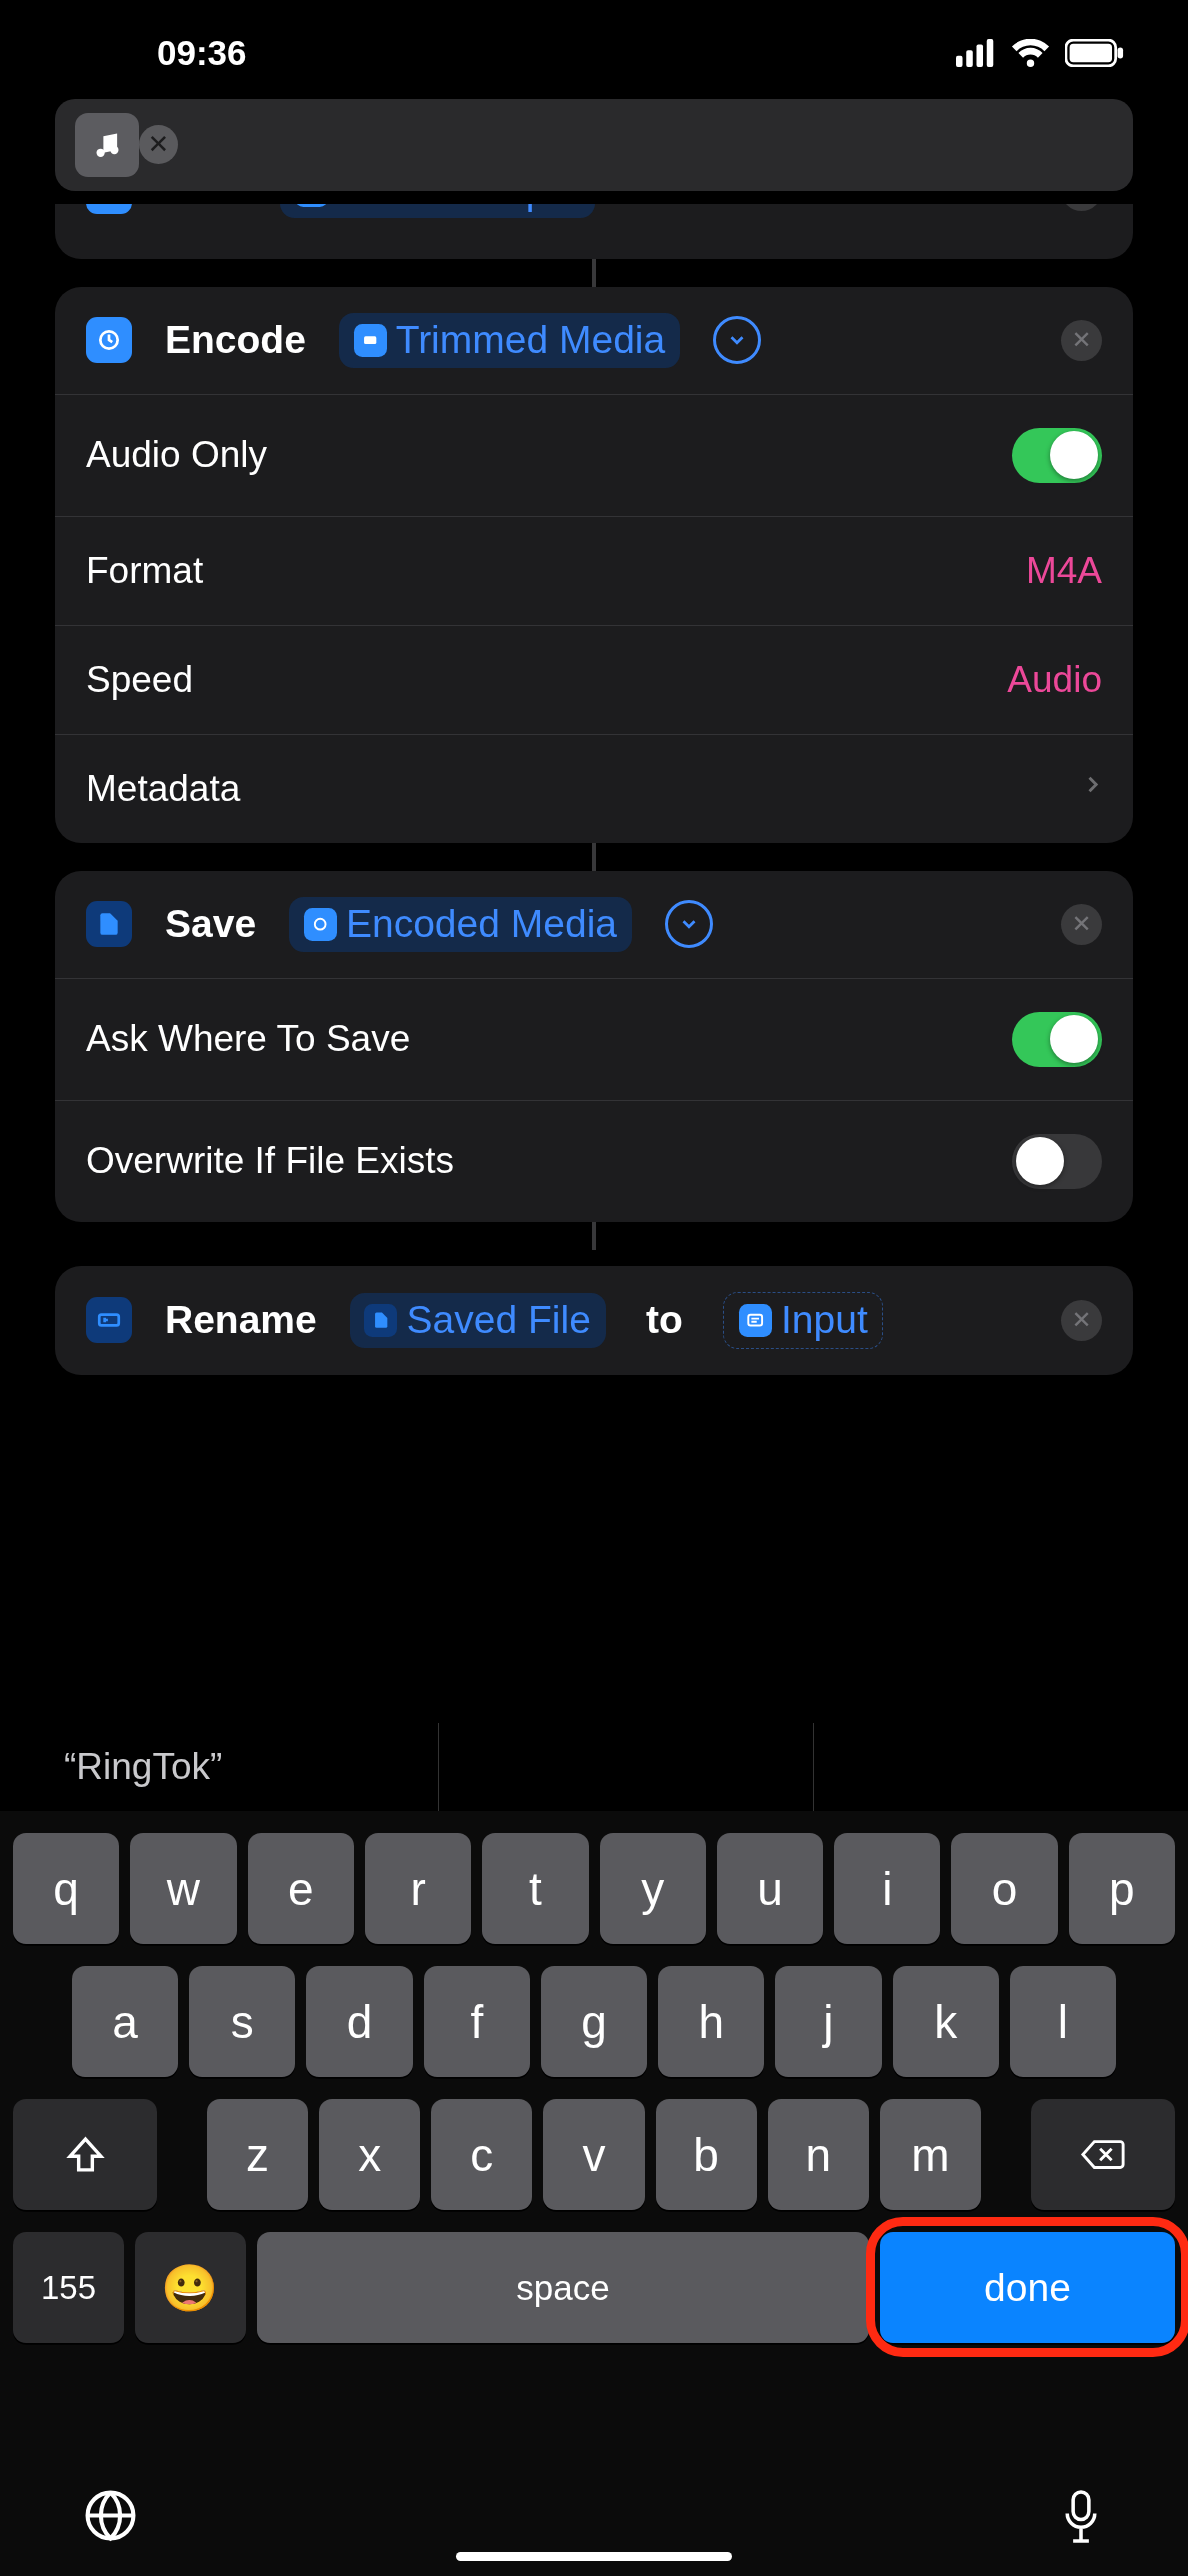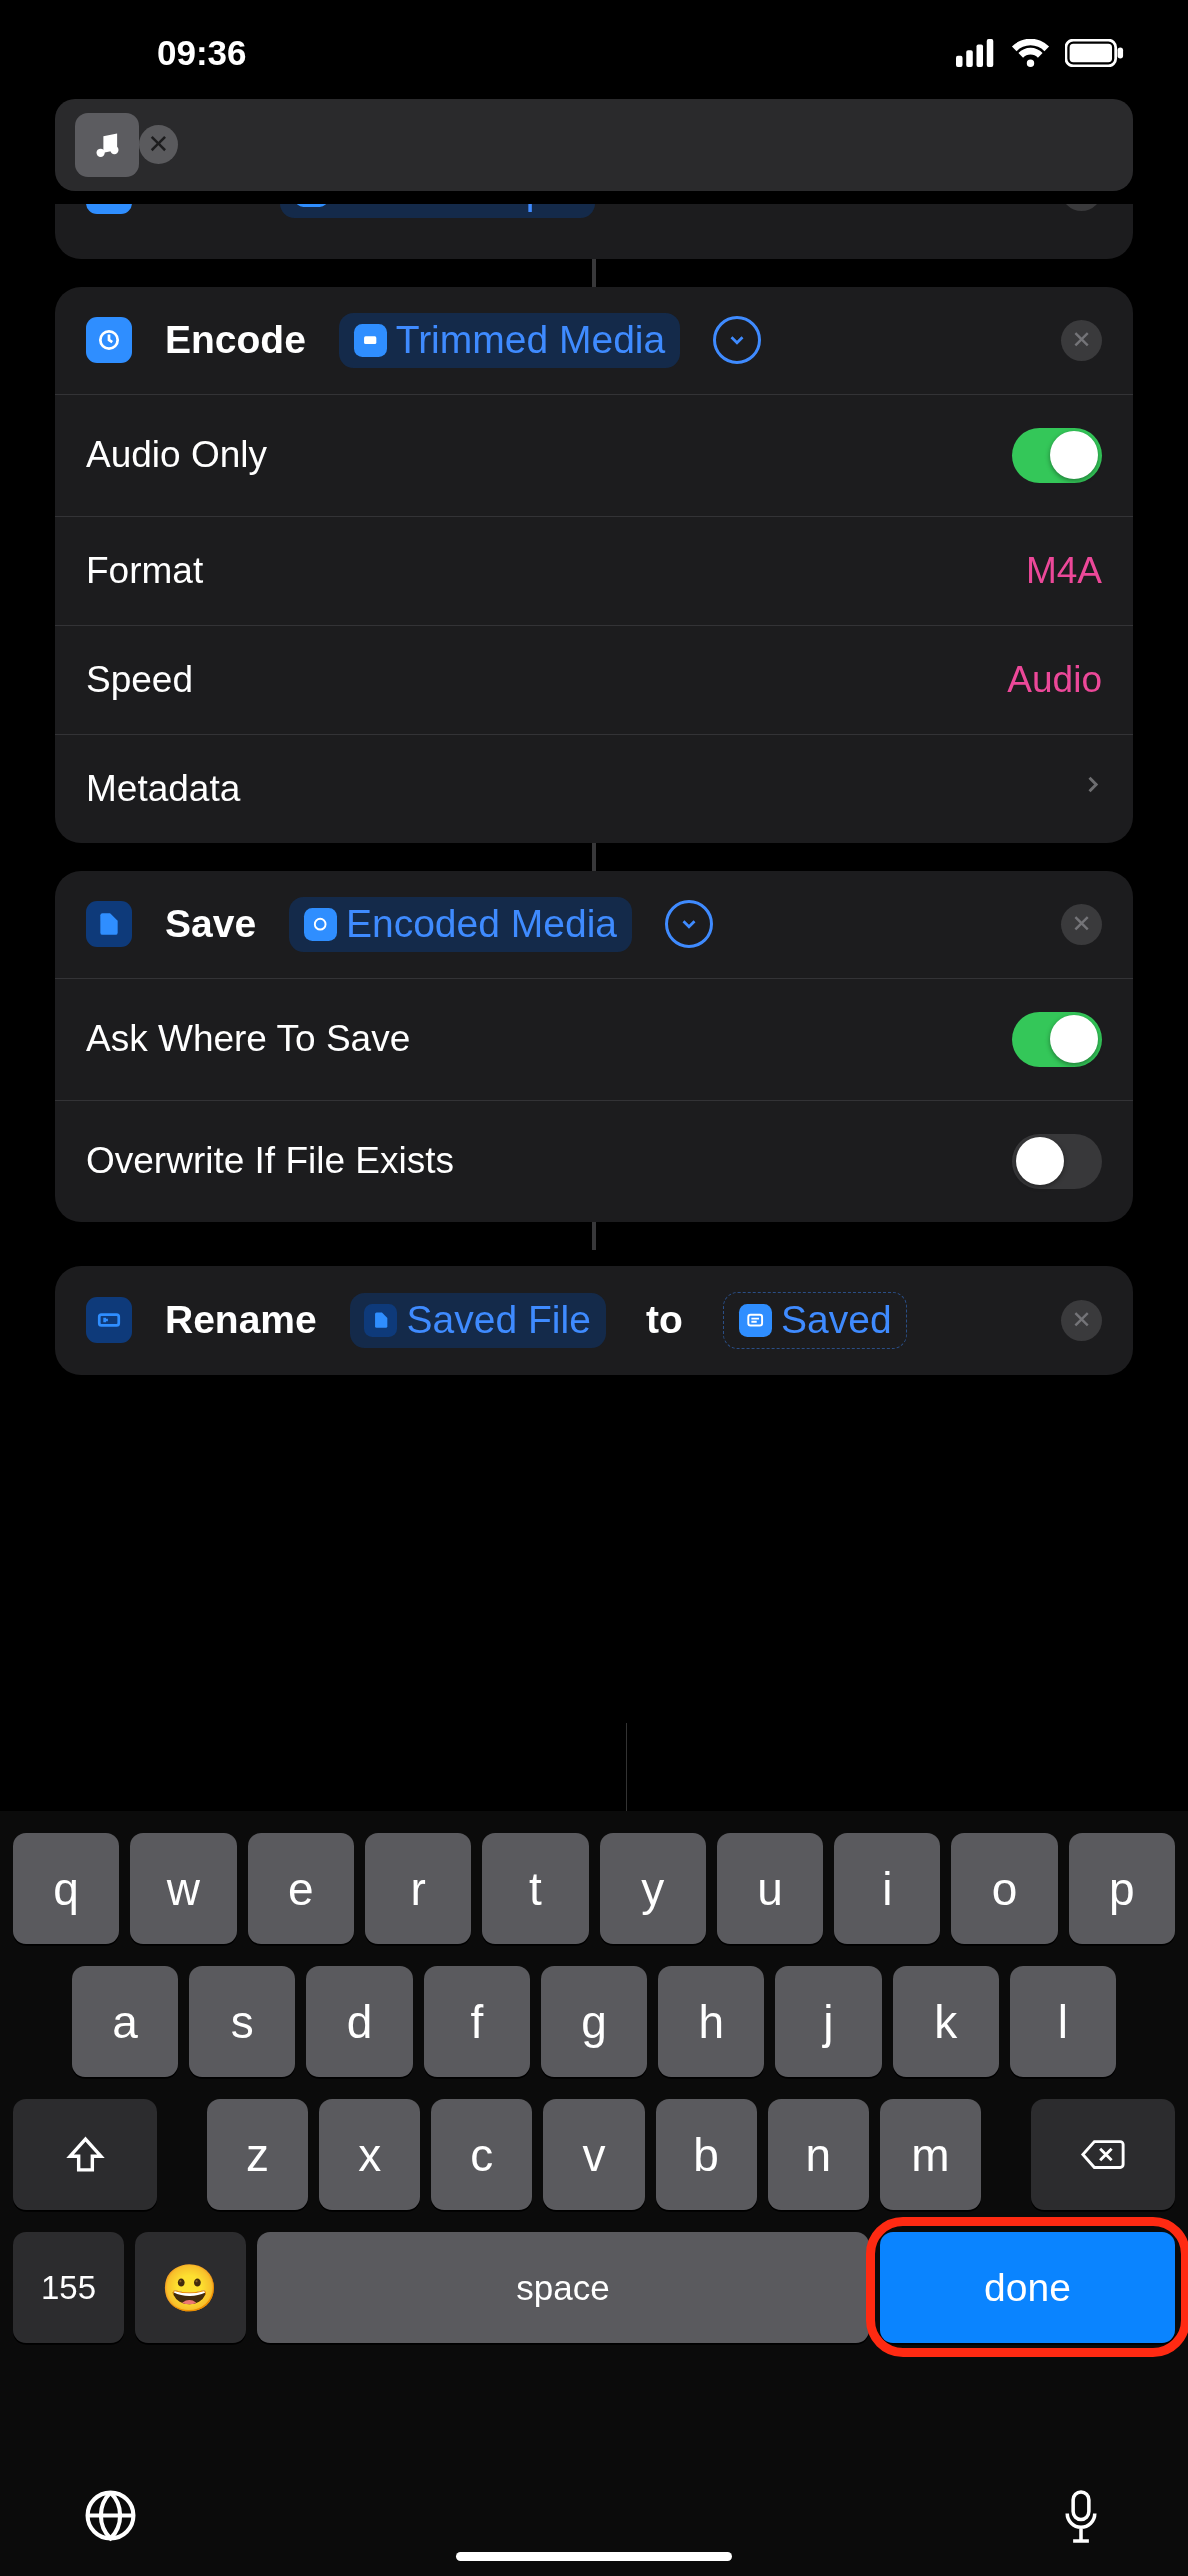--- a/index.html
+++ b/index.html
@@ -394,30 +394,31 @@
         <span>Saved File</span>
       </span>
       <span class="to-word">to</span>
       <span class="token dashed textlabel">
         <span class="tok-ico">
           <svg width="18.4" height="18.4" viewBox="0 0 24 24" fill="none" stroke="#fff" stroke-width="2.5">
               <rect x="3" y="5" width="18" height="14" rx="3"></rect>
               <path d="M7 10h10 M7 14h7"></path>
             </svg>
         </span>
-        <span>Saved</span>
+        <span>Input</span>
       </span>
       <div class="hdr-spacer"></div>
       <div class="hdr-close">✕</div>
     </div>
   </div>
 
 </div>
 
 <div class="sugg-bar">
+  <div class="sugg-cell">“RingTok”</div>
   <div class="sugg-cell"></div>
   <div class="sugg-cell"></div>
 </div>
 
 <div class="keyboard">
   <div class="krow r1">
     <div class="key letter">q</div>
     <div class="key letter">w</div>
     <div class="key letter">e</div>
     <div class="key letter">r</div>

